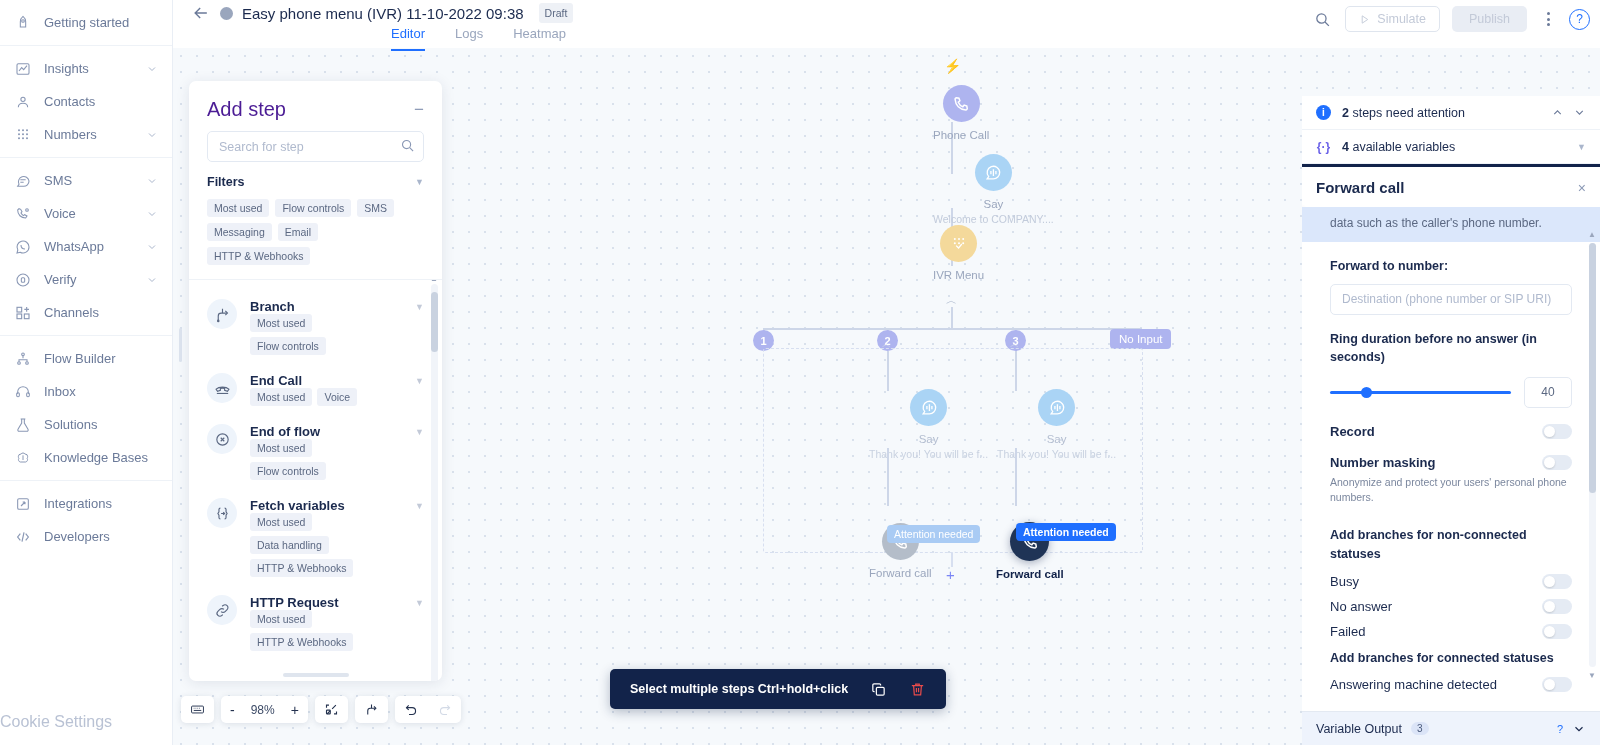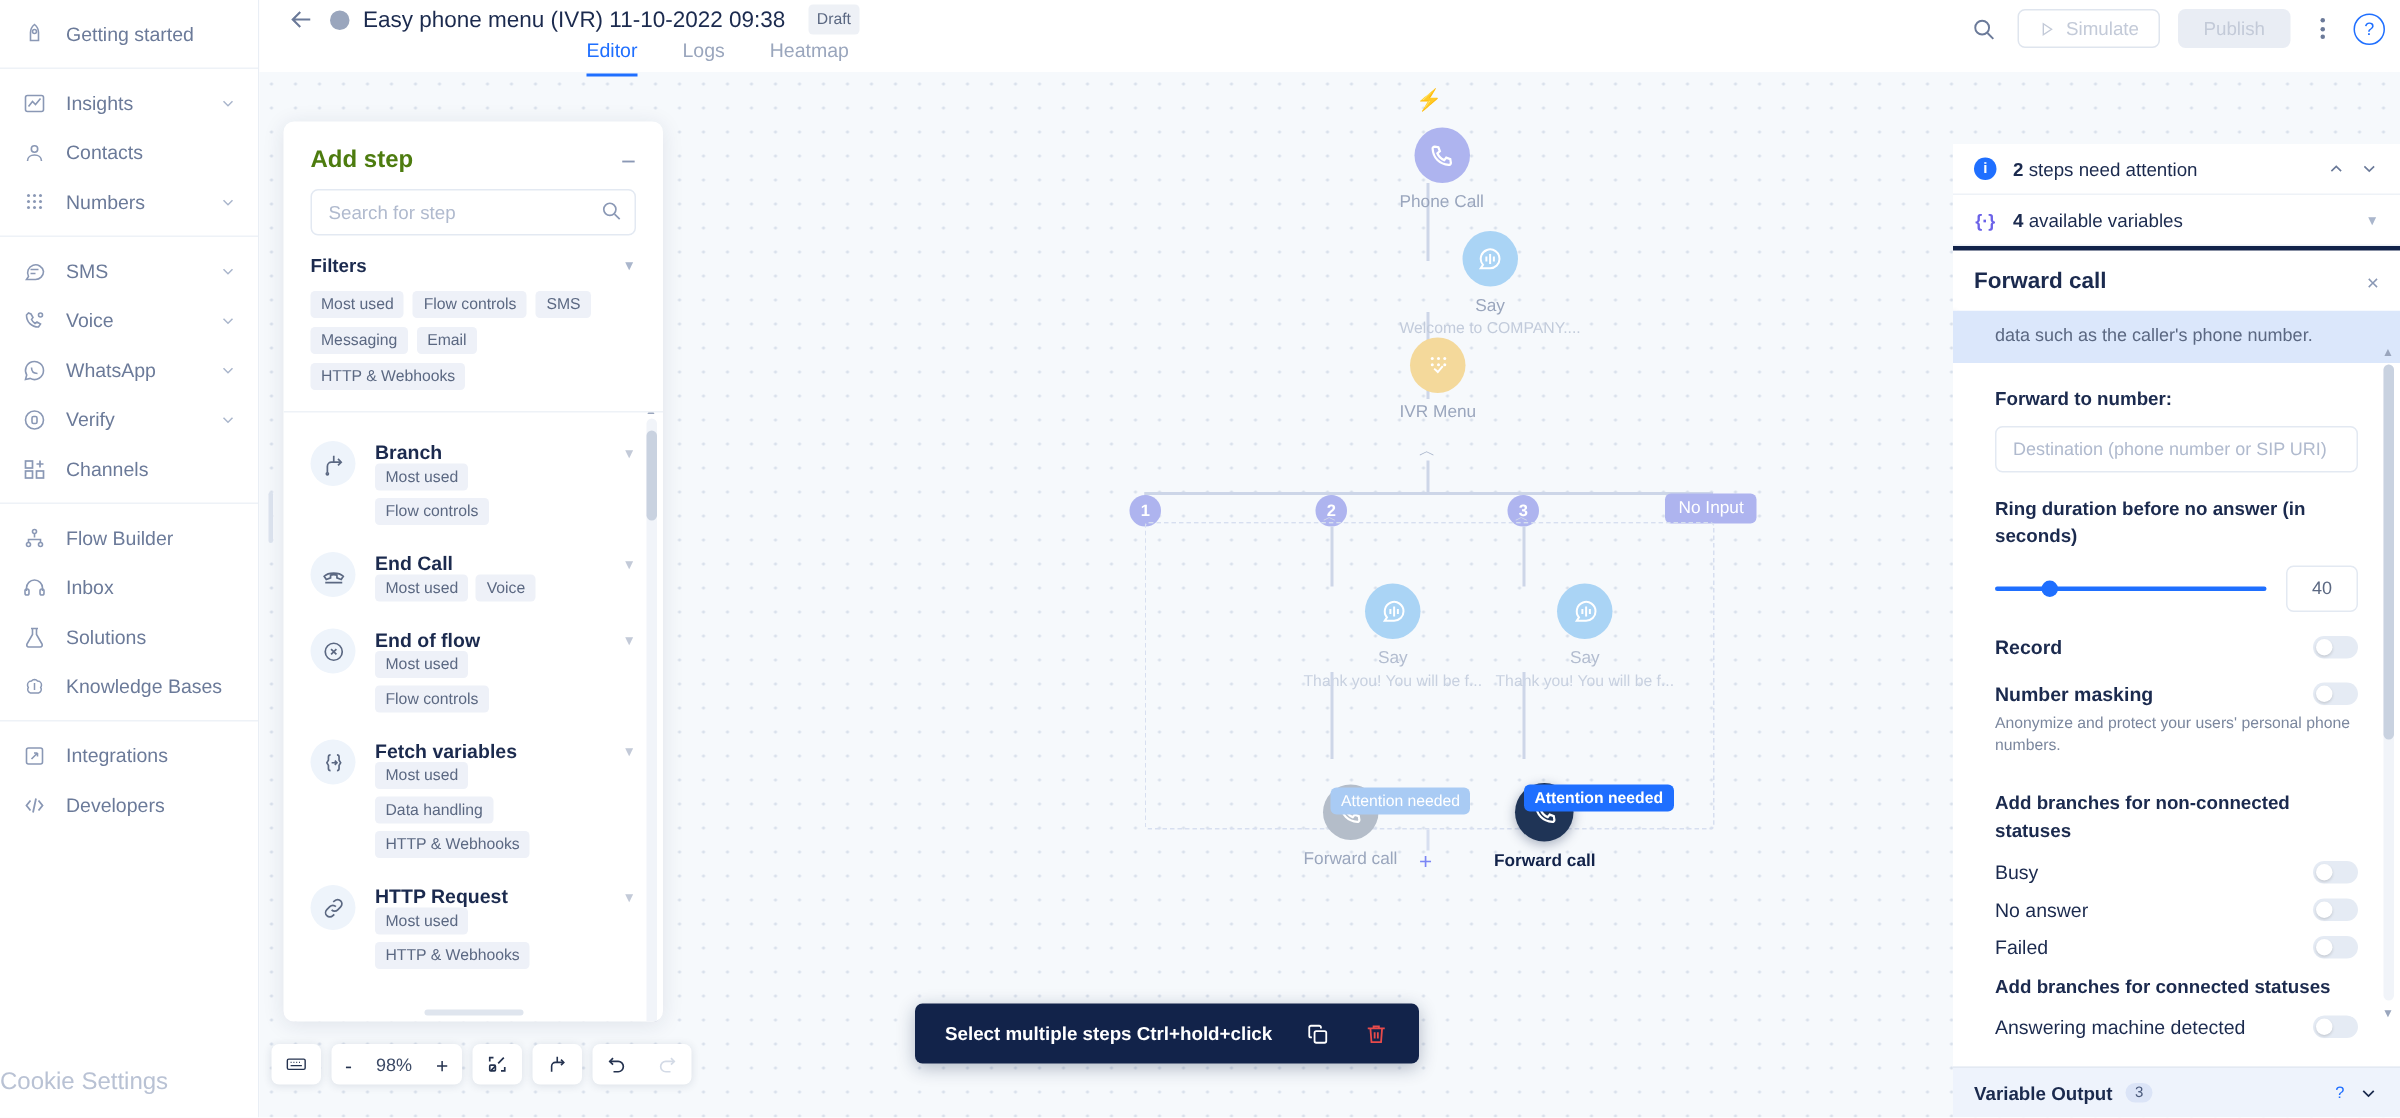--- a/index.html
+++ b/index.html
@@ -92,21 +92,21 @@
     overflow: hidden;
   }
 
   
   .addstep {
     position: absolute; left: 16px; top: 33px; width: 253px; height: 600px;
     background: #fff; border-radius: 7px; box-shadow: 0 2px 14px rgba(27,42,78,.10);
     display: flex; flex-direction: column; overflow: hidden; z-index: 25;
   }
   .as-head { display: flex; align-items: center; justify-content: space-between; padding: 17px 18px 10px 18px; }
-  .as-title { font-size: 16px; font-weight: 700; color: #4d7c0f; }
+  .as-title { font-size: 20px; font-weight: 400; color: #4c1d95; }
   .as-min { color: #8a98b5; font-size: 17px; cursor: pointer; line-height: 1; }
   .as-search { padding: 0 18px; position: relative; }
   .as-search input {
     width: 100%; height: 31px; border: 1px solid #e3e9f2; border-radius: 5px;
     padding: 0 30px 0 11px; font-size: 12.5px; color: #1b2a4e;
     font-family: "Liberation Sans", sans-serif; outline: none; background: #fff;
   }
   .as-search input::placeholder { color: #b0bace; }
   .as-search .mag { position: absolute; right: 27px; top: 7px; color: #8a98b5; }
   .as-search .mag svg { width: 15px; height: 15px; display: block; }
@@ -241,21 +241,21 @@
   .hint { font-size: 10.5px; color: #7b879e; line-height: 1.45; margin-top: 5px; }
   .sec-head { font-size: 12.5px; font-weight: 700; color: #1b2a4e; margin-top: 21px; line-height: 1.5; }
   .rp-scroll { position: absolute; right: 4px; top: 36px; bottom: 44px; width: 7px; background: #f1f4f9; border-radius: 4px; }
   .rp-scroll i { position: absolute; left: 0; top: 0; width: 7px; height: 250px; background: #c9d2e0; border-radius: 4px; display: block; }
   .rp-scroll .ar-up { position: absolute; left: -1px; top: -13px; color: #9aa6bd; font-size: 8px; }
   .rp-scroll .ar-dn { position: absolute; left: -1px; bottom: -13px; color: #9aa6bd; font-size: 8px; }
   .rp-foot {
     background: #eef3fc; display: flex; align-items: center; gap: 9px;
     padding: 0 14px; height: 34px; border-top: 1px solid #e3e9f2; cursor: pointer;
   }
-  .rp-foot .ftxt { font-size: 12.5px; color: #1b2a4e; flex: 0 0 auto; font-weight: bold; }
+  .rp-foot .ftxt { font-size: 12.5px; color: #1b2a4e; flex: 0 0 auto; }
   .count-badge { background: #dbe4f7; color: #4a5a7c; font-size: 10px; border-radius: 8px; padding: 1px 6px; }
   .rp-foot .spacer { flex: 1 1 auto; }
   .rp-foot .q { color: #1f6fff; font-size: 11px; }
   .rp-foot .dn { color: #1b2a4e; }
   .rp-foot .dn svg { width: 14px; height: 14px; display: block; }
 
   .panel-collapse {
     position: absolute; left: -16px; top: 40px; width: 19px; height: 22px;
     background: #fff; border-radius: 3px 0 0 3px; display: flex; align-items: center;
     justify-content: center; color: #5b6882; font-size: 11px; cursor: pointer;

